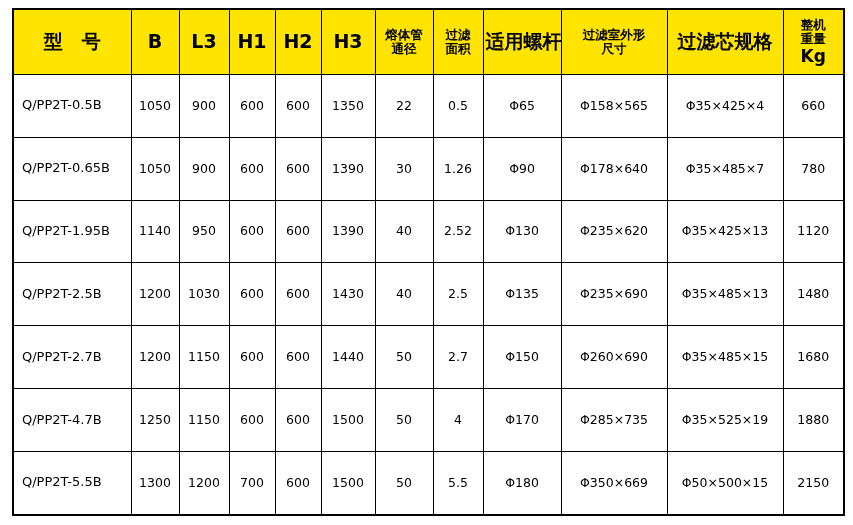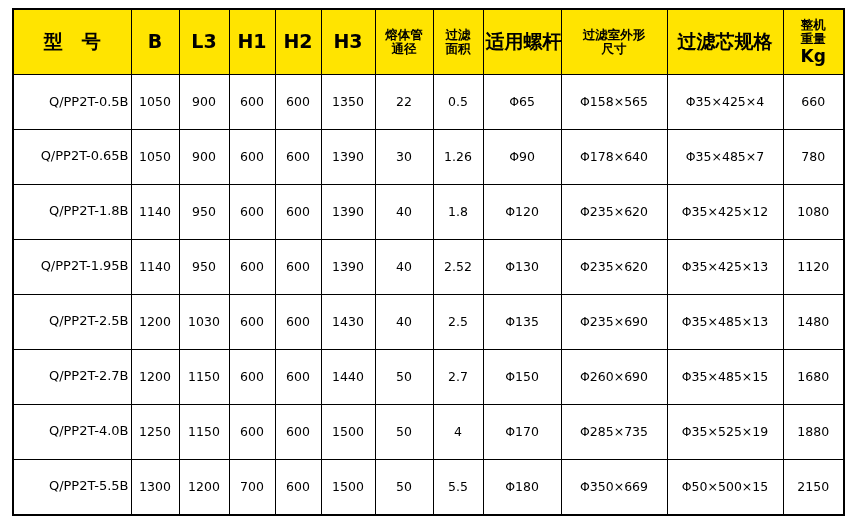--- a/index.html
+++ b/index.html
@@ -52,21 +52,21 @@
   }
   table.spec thead th.unit .line.small {
     font-size: 17px;
   }
   table.spec tbody td {
     background: #ffffff;
     height: 38px;
     font-size: 12.5px;
   }
   table.spec tbody td.model {
-    text-align: right;
+    text-align: left;
     padding-left: 8px;
     font-size: 13px;
   }
   
   col.c-model { width: 118px; }
   col.c-b     { width: 48px; }
   col.c-l3    { width: 50px; }
   col.c-h1    { width: 46px; }
   col.c-h2    { width: 46px; }
   col.c-h3    { width: 54px; }
@@ -164,34 +164,20 @@
           <td>600</td>
           <td>1390</td>
           <td>30</td>
           <td>1.26</td>
           <td>Φ90</td>
           <td>Φ178×640</td>
           <td>Φ35×485×7</td>
           <td>780</td>
         </tr>
         <tr>
-          <td class="model">Q/PP2T-1.8B</td>
-          <td>1140</td>
-          <td>950</td>
-          <td>600</td>
-          <td>600</td>
-          <td>1390</td>
-          <td>40</td>
-          <td>1.8</td>
-          <td>Φ120</td>
-          <td>Φ235×620</td>
-          <td>Φ35×425×12</td>
-          <td>1080</td>
-        </tr>
-        <tr>
           <td class="model">Q/PP2T-1.95B</td>
           <td>1140</td>
           <td>950</td>
           <td>600</td>
           <td>600</td>
           <td>1390</td>
           <td>40</td>
           <td>2.52</td>
           <td>Φ130</td>
           <td>Φ235×620</td>
@@ -220,21 +206,21 @@
           <td>600</td>
           <td>1440</td>
           <td>50</td>
           <td>2.7</td>
           <td>Φ150</td>
           <td>Φ260×690</td>
           <td>Φ35×485×15</td>
           <td>1680</td>
         </tr>
         <tr>
-          <td class="model">Q/PP2T-4.0B</td>
+          <td class="model">Q/PP2T-4.7B</td>
           <td>1250</td>
           <td>1150</td>
           <td>600</td>
           <td>600</td>
           <td>1500</td>
           <td>50</td>
           <td>4</td>
           <td>Φ170</td>
           <td>Φ285×735</td>
           <td>Φ35×525×19</td>

